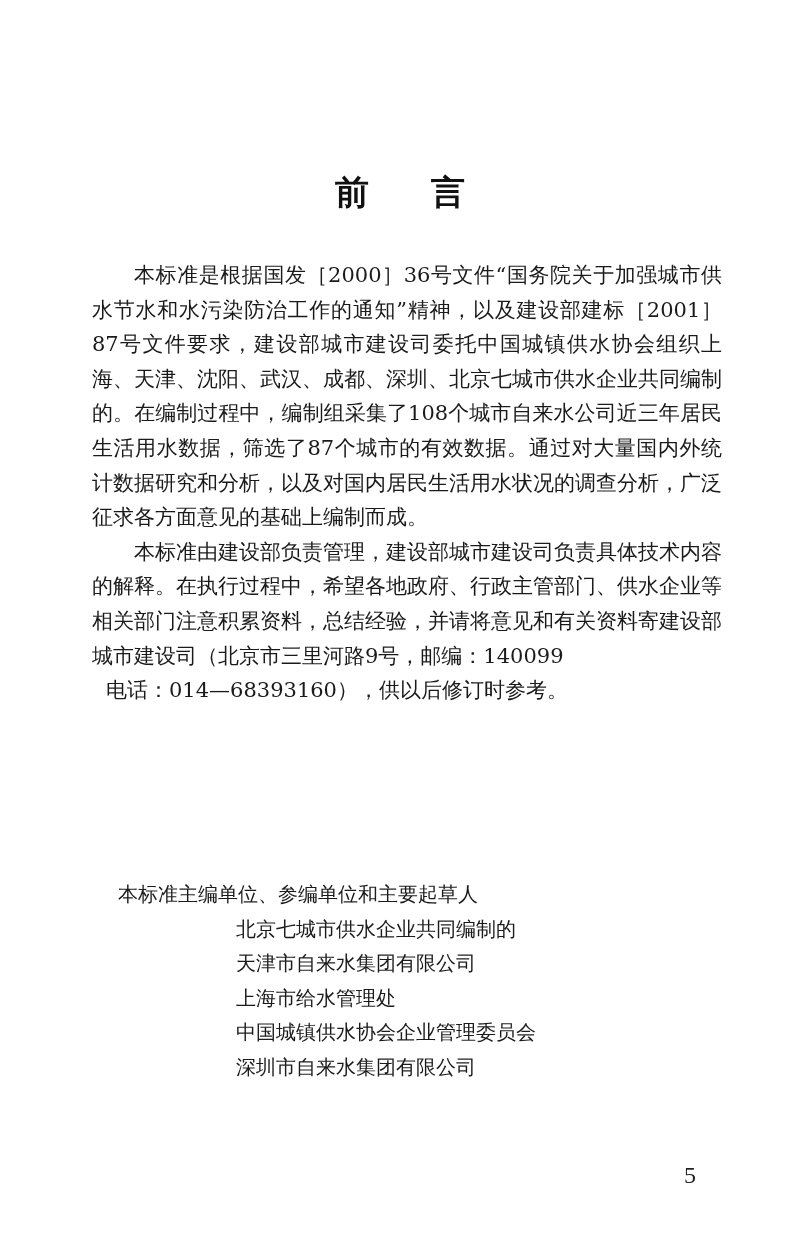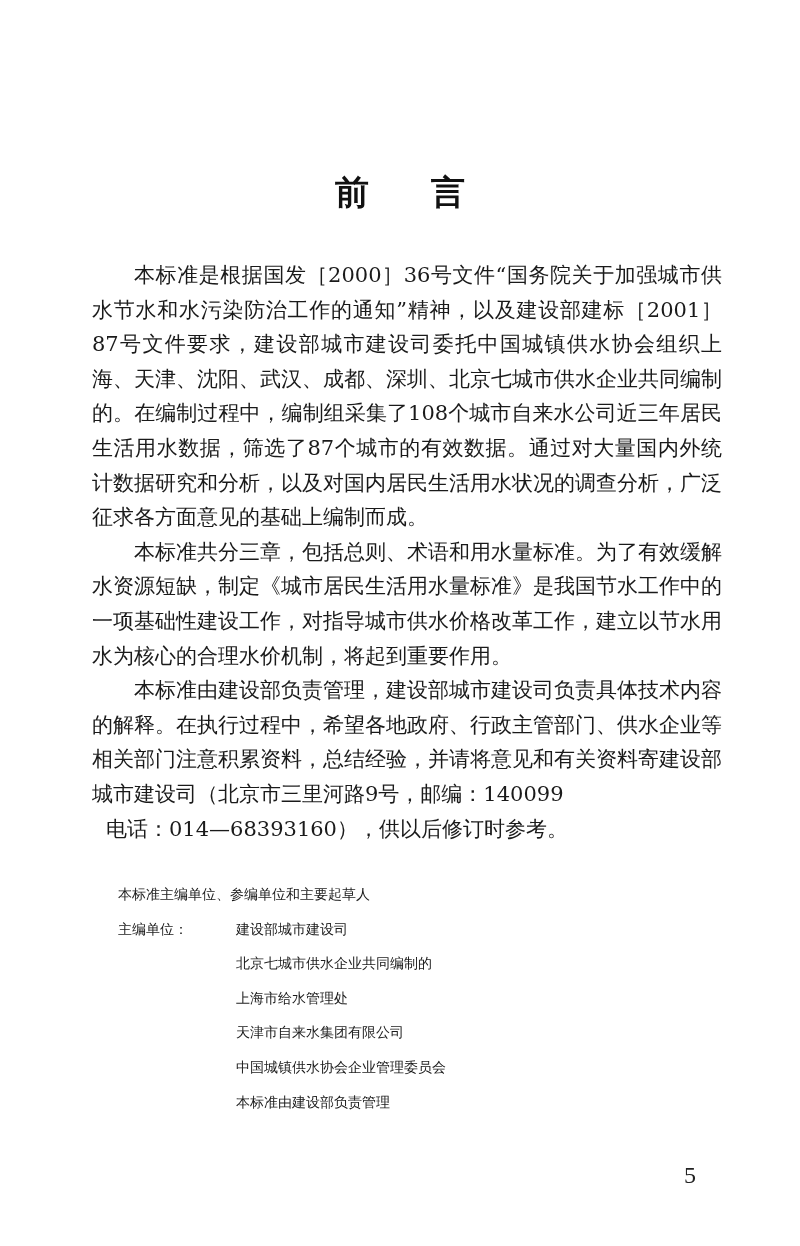--- a/index.html
+++ b/index.html
@@ -47,21 +47,21 @@
     text-indent: 42px;
   }
   .para.tel {
     text-indent: 0;
     padding-left: 14px;
   }
   .units {
     position: absolute;
     left: 118px;
     top: 877px;
-    font-size: 14px;
+    font-size: 20px;
     line-height: 34.6px;
   }
   .unit-row {
     display: flex;
     white-space: nowrap;
   }
   .unit-label {
     display: inline-block;
     width: 118px;
   }
@@ -79,50 +79,45 @@
 </style>
 </head>
 <body>
 
 <div class="page">
 
   <div class="title">前言</div>
 
   <div class="body-text">
     <p class="para">本标准是根据国发［2000］36号文件“国务院关于加强城市供水节水和水污染防治工作的通知”精神，以及建设部建标［2001］87号文件要求，建设部城市建设司委托中国城镇供水协会组织上海、天津、沈阳、武汉、成都、深圳、北京七城市供水企业共同编制的。在编制过程中，编制组采集了108个城市自来水公司近三年居民生活用水数据，筛选了87个城市的有效数据。通过对大量国内外统计数据研究和分析，以及对国内居民生活用水状况的调查分析，广泛征求各方面意见的基础上编制而成。</p>
-    <p class="para">本标准共分三章，包括总则、术语和用水量标准。为了有效缓解水资源短缺，制定《城市居民生活用水量标准》是我国节水工作中的一项基础性建设工作，对指导城市供水价格改革工作，建立以节水用水为核心的合理水价机制，将起到重要作用。</p>
     <p class="para">本标准由建设部负责管理，建设部城市建设司负责具体技术内容的解释。在执行过程中，希望各地政府、行政主管部门、供水企业等相关部门注意积累资料，总结经验，并请将意见和有关资料寄建设部城市建设司（北京市三里河路9号，邮编：140099</p>
     <p class="para tel">电话：014—68393160），供以后修订时参考。</p>
   </div>
 
   <div class="units">
     <div class="unit-row">
       <span>本标准主编单位、参编单位和主要起草人</span>
     </div>
     <div class="unit-row">
-      <span class="unit-label">主编单位：</span>
-      <span class="unit-value">建设部城市建设司</span>
+      <span class="unit-label"></span>
+      <span class="unit-value">北京七城市供水企业共同编制的</span>
     </div>
     <div class="unit-row">
       <span class="unit-label"></span>
-      <span class="unit-value">北京七城市供水企业共同编制的</span>
+      <span class="unit-value">天津市自来水集团有限公司</span>
     </div>
     <div class="unit-row">
       <span class="unit-label"></span>
       <span class="unit-value">上海市给水管理处</span>
     </div>
     <div class="unit-row">
       <span class="unit-label"></span>
-      <span class="unit-value">天津市自来水集团有限公司</span>
-    </div>
-    <div class="unit-row">
-      <span class="unit-label"></span>
       <span class="unit-value">中国城镇供水协会企业管理委员会</span>
     </div>
     <div class="unit-row">
       <span class="unit-label"></span>
-      <span class="unit-value">本标准由建设部负责管理</span>
+      <span class="unit-value">深圳市自来水集团有限公司</span>
     </div>
   </div>
 
   <div class="page-number">5</div>
 
 </div>
 
 </body></html>

